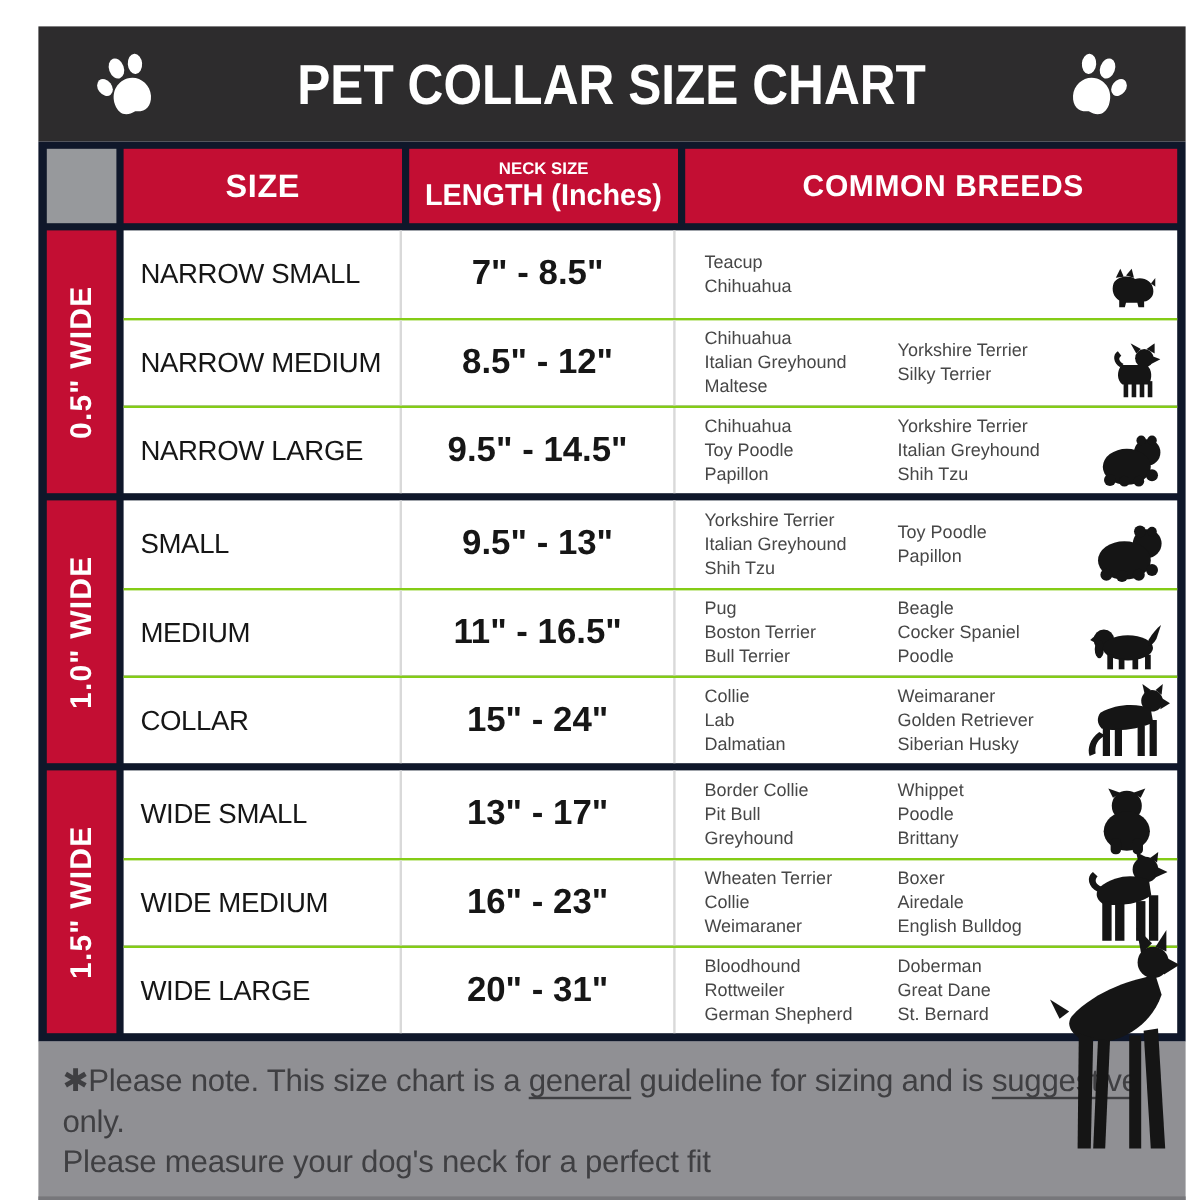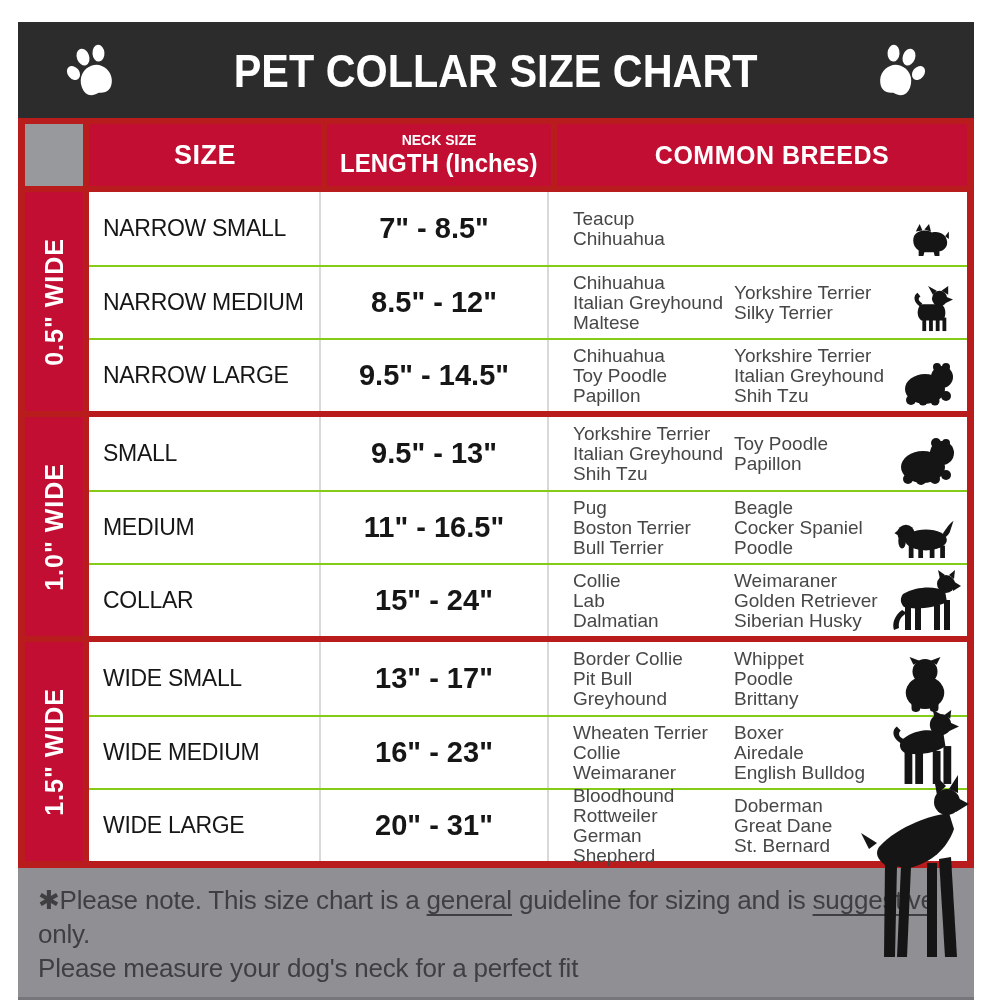--- a/index.html
+++ b/index.html
@@ -1,30 +1,30 @@
 <!DOCTYPE html>
 <html><head>
 <meta charset="utf-8">
 <style>
   * { margin:0; padding:0; box-sizing:border-box; }
   html,body { width:1000px; height:1000px; background:#ffffff;
     font-family:"Liberation Sans", sans-serif; }
   .canvas { position:relative; width:1000px; height:1000px; overflow:hidden; }
-  .wrap { position:absolute; left:18px; top:22px; width:956px; }
+  .wrap { position:absolute; left:32px; top:22px; width:956px; }
 
   
   .titlebar { height:96px; background:#2d2c2d; display:flex; align-items:center;
     justify-content:space-between; padding:0 44px; }
   .title { color:#ffffff; font-size:47px; font-weight:700; letter-spacing:0;
     transform:scaleX(.88); white-space:nowrap; }
   .paw { line-height:0; }
   .paw-r { transform:scaleX(-1); }
 
   
-  .table { background:#b91c1c; padding:6px 7px 7px; }
+  .table { background:#0f172a; padding:6px 7px 7px; }
   .thead { display:flex; gap:6px; height:62px; margin-bottom:5px; }
   .corner { width:58px; background:#97999c; }
   .th { background:#c30e33; color:#fff; display:flex; align-items:center;
     justify-content:center; font-weight:700; }
   .th.size { width:232px; font-size:27px; letter-spacing:.5px; }
   .th.len { width:224px; flex-direction:column; line-height:1.12; }
   .th-small { font-size:14px; font-weight:700; }
   .th-big { font-size:25px; font-weight:700; transform:scaleX(.96); }
   .th.breeds { flex:1; font-size:25px; letter-spacing:.5px;padding-left:20px; }
 
@@ -36,21 +36,21 @@
     font-weight:700; font-size:25px; letter-spacing:1px; white-space:nowrap; }
   .rows { flex:1; display:flex; flex-direction:column; }
   .row { height:73px; background:#ffffff; display:flex; position:relative; }
   .row + .row { border-top:2px solid #84cc16; }
   .c { display:flex; align-items:center; }
   .c.size { width:232px; padding-left:14px; border-right:2px solid #d9d9d9;
     font-size:23px; font-weight:400; color:#161616; letter-spacing:-.3px; }
   .c.len { width:228px; justify-content:center; border-right:2px solid #d9d9d9;
     font-size:29px; font-weight:700; color:#161616; }
   .c.breeds { flex:1; position:relative; padding-left:24px; gap:6px; }
-  .bcol { width:155px; font-size:19px; line-height:20px; color:#474747;
+  .bcol { width:155px; font-size:15px; line-height:20px; color:#474747;
     white-space:pre-line; }
   .bcol.b2 { width:150px; }
   .icon { position:absolute; right:12px; bottom:5px; line-height:0; z-index:4; }
   .icon.i-yorkie   { right:18px; bottom:8px; }
   .icon.i-chi      { right:14px; bottom:6px; }
   .icon.i-shep     { right:6px;  bottom:4px; }
   .icon.i-bulldog  { right:16px; bottom:2px; }
   .icon.i-pit      { right:8px;  bottom:2px; }
   .icon.i-dob      { right:-2px; bottom:-100px; z-index:6; }
 

